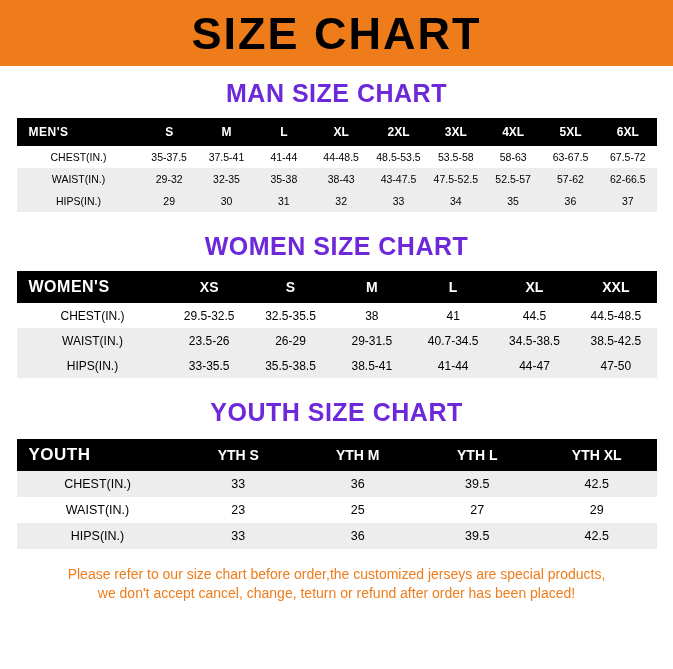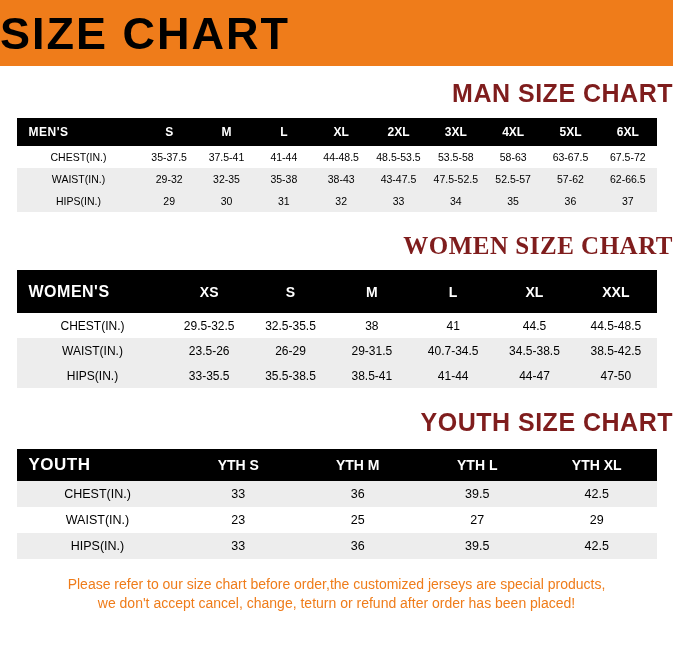--- a/index.html
+++ b/index.html
@@ -19,39 +19,40 @@
     position: relative;
     box-sizing: border-box;
     background: #ffffff;
   }
   
   .banner {
     height: 66px;
     background: #ef7c1a;
     display: flex;
     align-items: center;
+    justify-content: center;
   }
   .banner-title {
     color: #000000;
     font-size: 45px;
     font-weight: bold;
     letter-spacing: 2px;
     line-height: 1;
     font-family: "Liberation Sans", sans-serif;
   }
   
   .section-title {
-    text-align: right;
+    text-align: center;
     font-size: 25px;
     font-weight: bold;
-    color: #7f1d1d;
+    color: #6d28d9;
     letter-spacing: 0.5px;
   }
   .sec1 { margin-top: 13px; margin-bottom: 10px; }
-  .sec2 { margin-top: 20px; margin-bottom: 10px; font-family: Liberation Serif, serif; }
+  .sec2 { margin-top: 20px; margin-bottom: 10px; }
   .sec3 { margin-top: 20px; margin-bottom: 12px; }
 
   
   table {
     border-collapse: collapse;
     width: 640px;
     margin: 8px auto;
     table-layout: fixed;
   }
   th, td {
@@ -86,21 +87,21 @@
   
   .men-table th:first-child, .men-table td:first-child { width: 112px; }
   .men-table th, .men-table td { font-size: 10.5px; }
   .men-table thead th { font-size: 12px; }
 
   .women-table th:first-child, .women-table td:first-child { width: 140px; }
   .women-table th, .women-table td { font-size: 12px; }
   .women-table thead th { font-size: 14px; }
   .women-table thead th.corner { font-size: 16px; }
   .women-table th, .women-table td { height: 25px; }
-  .women-table thead th { height: 43px; }
+  .women-table thead th { height: 32px; }
 
   .youth-table th:first-child, .youth-table td:first-child { width: 150px; }
   .youth-table th, .youth-table td { font-size: 12.5px; height: 26px; }
   .youth-table thead th { font-size: 14px; height: 32px; }
   .youth-table thead th.corner { font-size: 17px; }
 
   
   .footer-note {
     margin-top: 16px;
     text-align: center;

